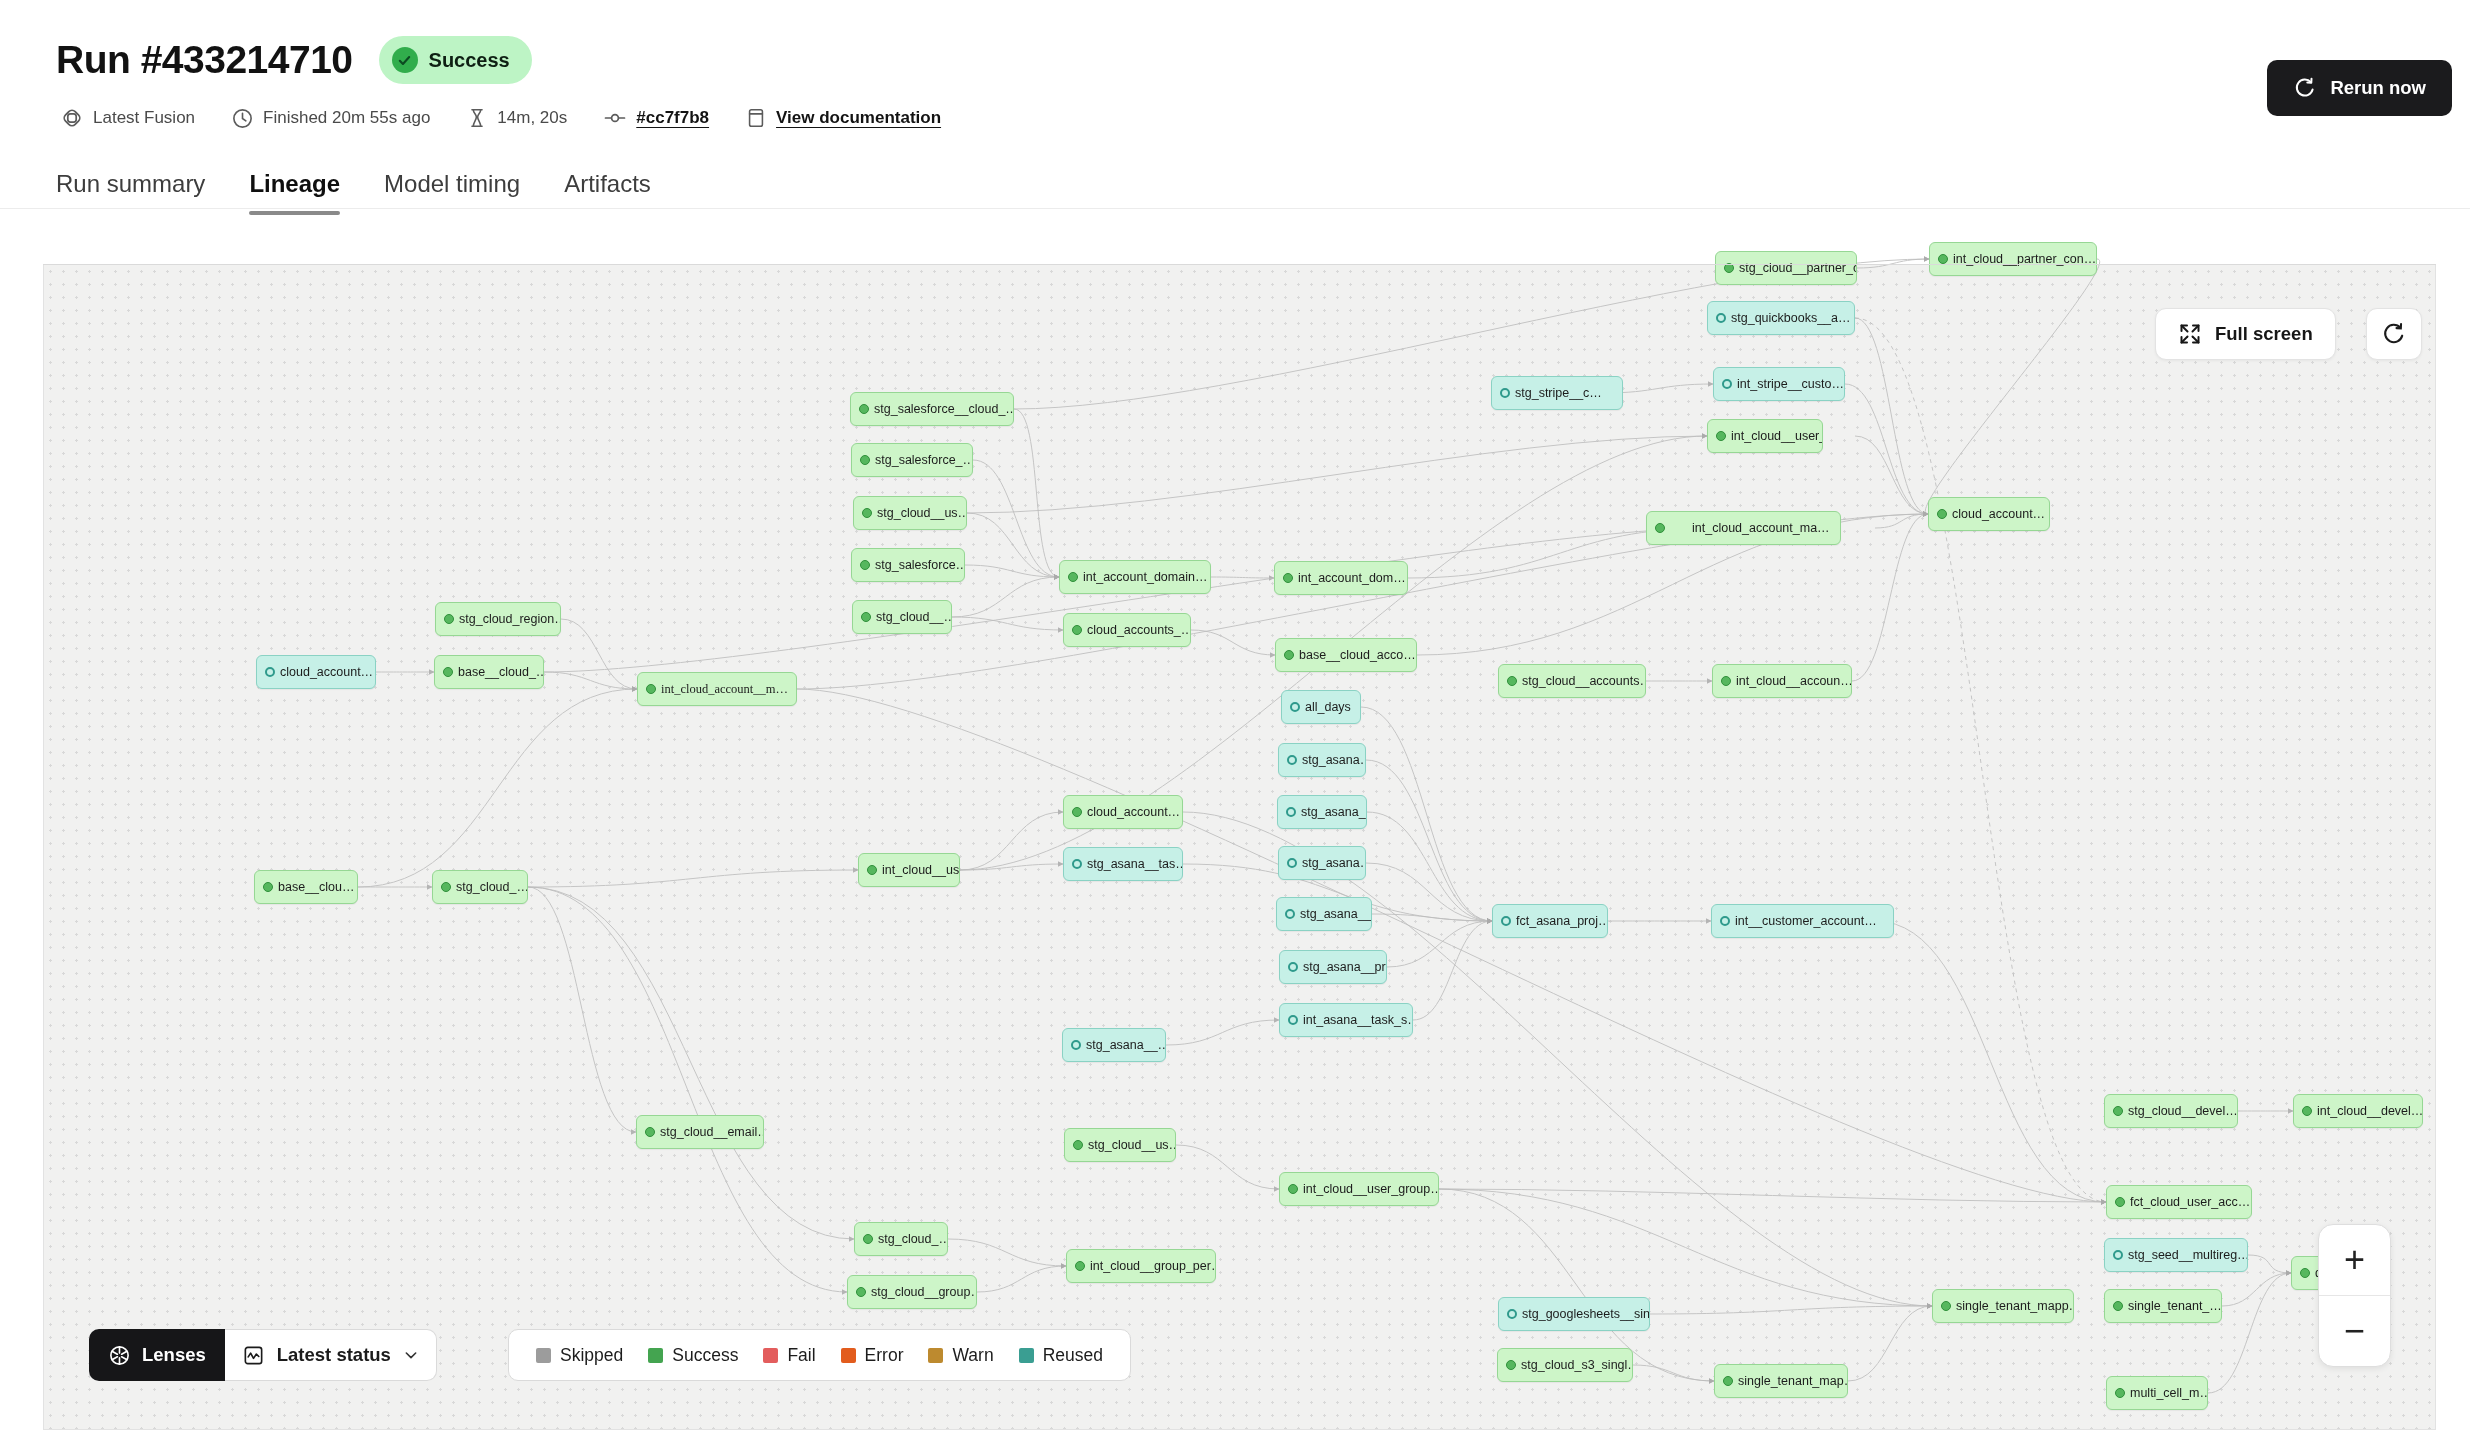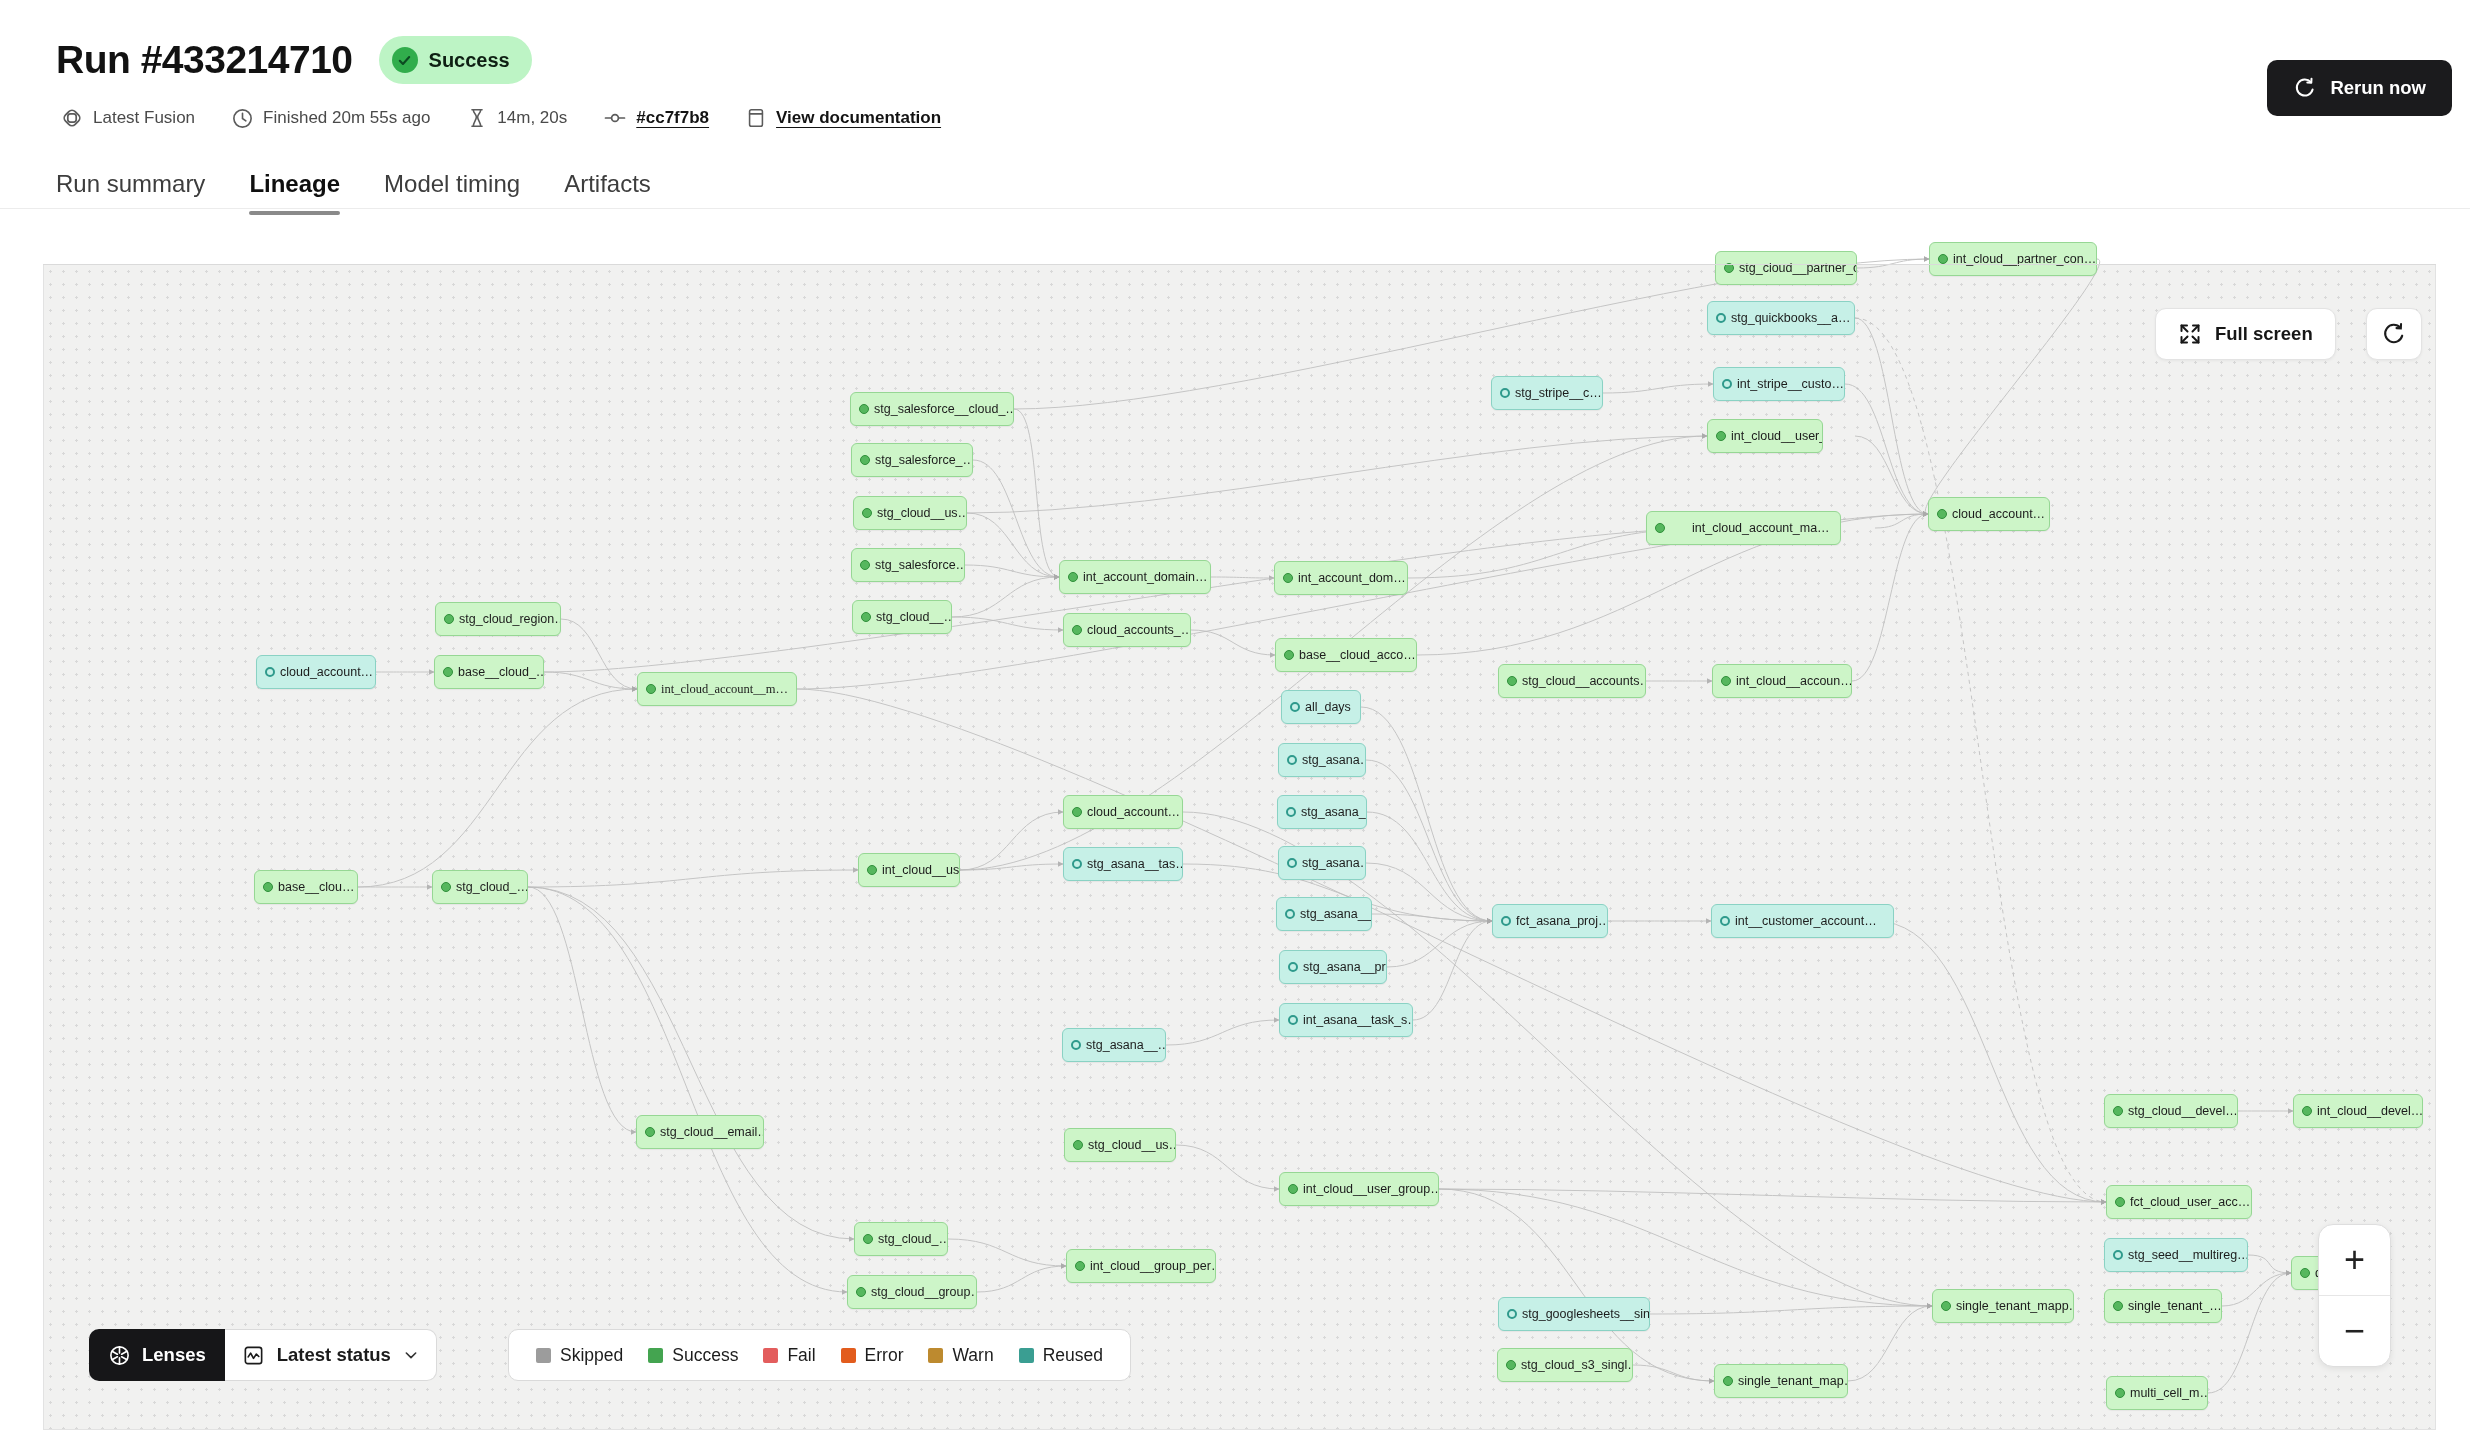--- a/index.html
+++ b/index.html
@@ -210,21 +210,21 @@
           <span>stg_cloud__partner_c…</span>
         </div>
         <div class="node success" style="left: 1885px; top: -23px; width: 168px; background: rgb(205, 245, 200); border: 1px solid rgb(150, 215, 148);">
           <span class="dot" style="background: rgb(86, 183, 94); border: 1px solid rgb(47, 143, 58);"></span>
           <span>int_cloud__partner_con…</span>
         </div>
         <div class="node reused" style="left: 1663px; top: 36px; width: 148px; background: rgb(198, 240, 231); border: 1px solid rgb(138, 210, 196);">
           <span class="dot" style="border: 2px solid rgb(47, 154, 140);"></span>
           <span>stg_quickbooks__a…</span>
         </div>
-        <div class="node reused" style="left: 1447px; top: 111px; width: 112px; background: rgb(198, 240, 231); border: 1px solid rgb(138, 210, 196);">
+        <div class="node reused" style="left: 1447px; top: 111px; width: 132px; background: rgb(198, 240, 231); border: 1px solid rgb(138, 210, 196);">
           <span class="dot" style="border: 2px solid rgb(47, 154, 140);"></span>
           <span>stg_stripe__c…</span>
         </div>
         <div class="node reused" style="left: 1669px; top: 102px; width: 132px; background: rgb(198, 240, 231); border: 1px solid rgb(138, 210, 196);">
           <span class="dot" style="border: 2px solid rgb(47, 154, 140);"></span>
           <span>int_stripe__custo…</span>
         </div>
         <div class="node success" style="left: 1663px; top: 154px; width: 116px; background: rgb(205, 245, 200); border: 1px solid rgb(150, 215, 148);">
           <span class="dot" style="background: rgb(86, 183, 94); border: 1px solid rgb(47, 143, 58);"></span>
           <span>int_cloud__user_ac…</span>

